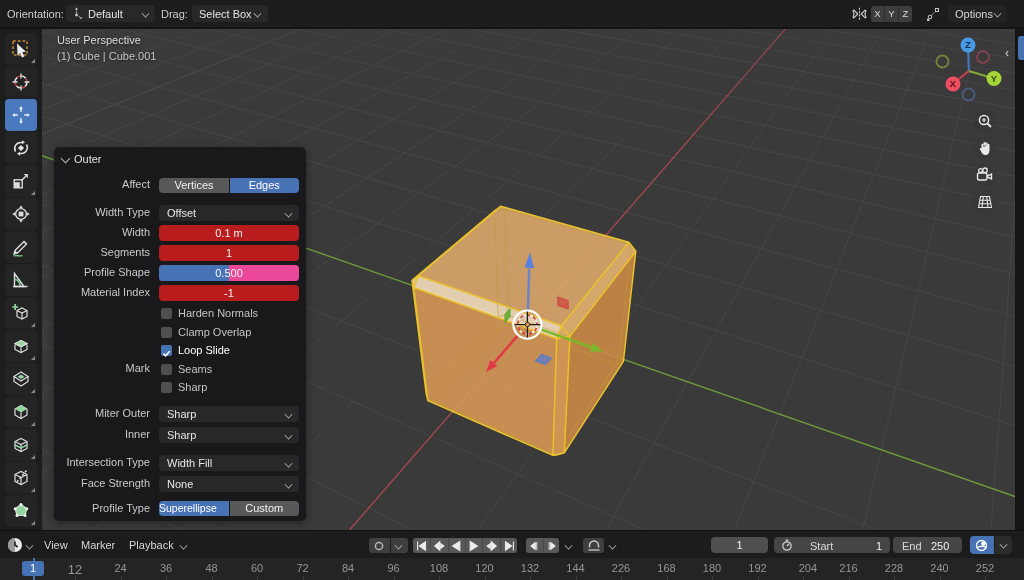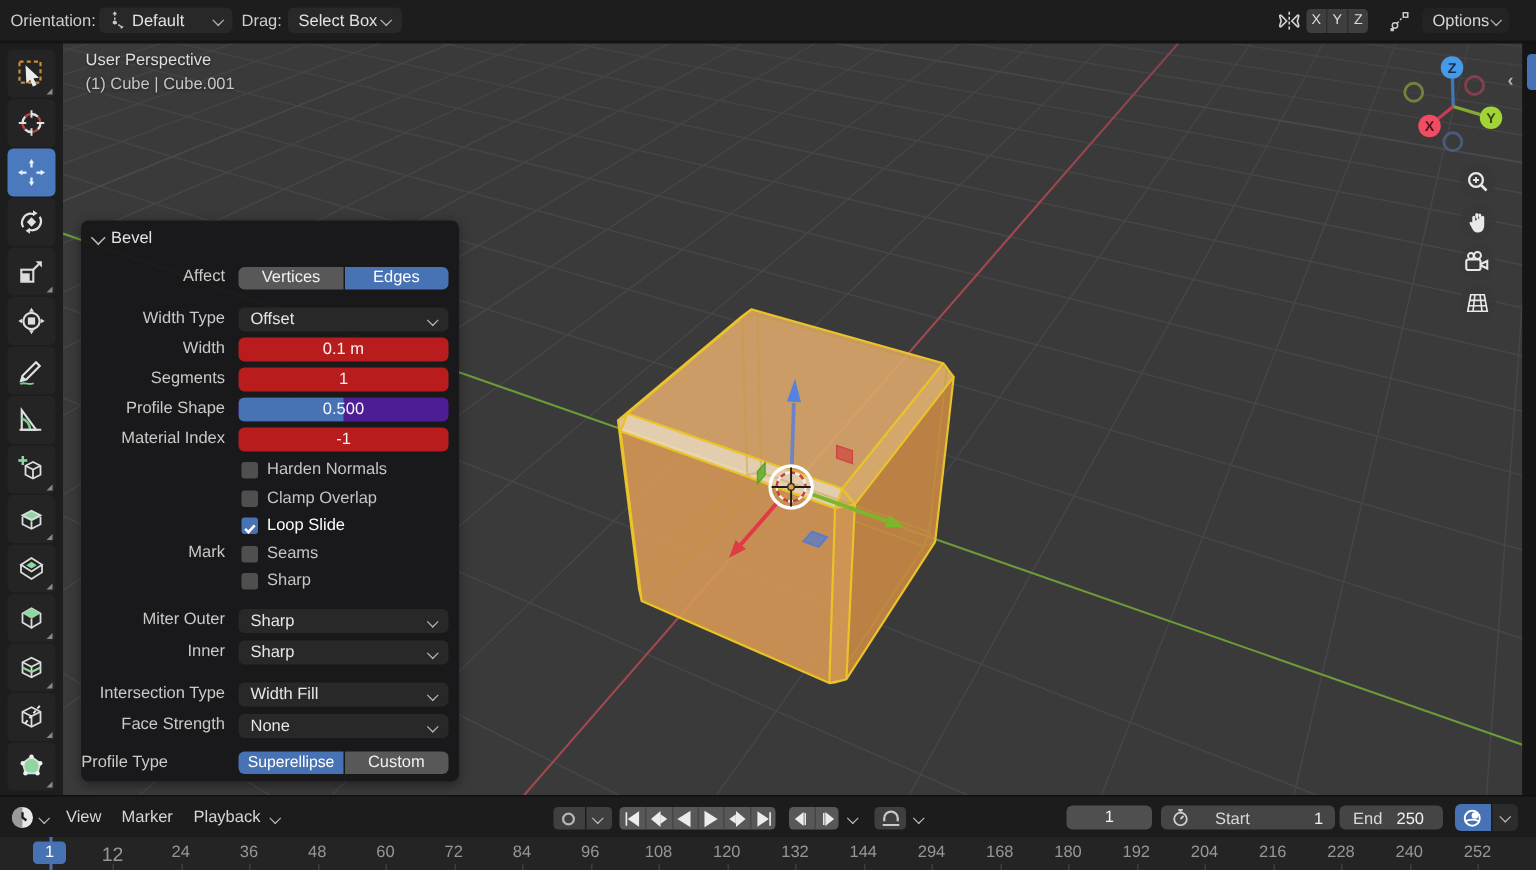--- a/index.html
+++ b/index.html
@@ -244,32 +244,32 @@
       <path d="M10 3.5 4.2 7.8 6 14.5h8l1.8-6.7Z" fill="#8fd6a0" stroke="#dcdcdc" stroke-width="1.2"></path>
       <circle cx="10" cy="3.5" r="1.5" fill="#e8f5ea"></circle>
       <circle cx="4.2" cy="7.8" r="1.5" fill="#e8f5ea"></circle>
       <circle cx="15.8" cy="7.8" r="1.5" fill="#e8f5ea"></circle>
       <circle cx="6" cy="14.5" r="1.5" fill="#e8f5ea"></circle>
       <circle cx="14" cy="14.5" r="1.5" fill="#e8f5ea"></circle>
     </svg>
     <div class="abs" style="left:31px;top:521px;width:0;height:0;border-left:4px solid transparent;border-bottom:4px solid #8a8a8a"></div>
     <div class="abs" style="left:54px;top:147px;width:252px;height:374px;background:rgba(24,24,26,.96);border-radius:5px;box-shadow:0 2px 8px rgba(0,0,0,.4)"></div>
     <span class="chev" style="position:absolute;left:62px;top:155px;transform:rotate(45deg)"></span>
-    <div class="abs" style="left:74px;top:153px;color:#e4e4e4;font-size:11px">Bevel</div>
+    <div class="abs" style="left:74px;top:153px;color:#e4e4e4;font-size:11px">Outer</div>
     <div class="abs" style="right:874px;top:178px;color:#c9c9c9;font-size:11px;white-space:nowrap">Affect</div>
     <div class="abs" style="left:159px;top:177.5px;width:70px;height:15px;background:#585858;border-radius:4px 0 0 4px;color:#f0f0f0;font-size:11px;text-align:center;line-height:15px">Vertices</div>
     <div class="abs" style="left:229.5px;top:177.5px;width:69.5px;height:15px;background:#4772b3;border-radius:0 4px 4px 0;color:#fff;font-size:11px;text-align:center;line-height:15px">Edges</div>
     <div class="abs" style="right:874px;top:206px;color:#c9c9c9;font-size:11px;white-space:nowrap">Width Type</div>
     <div class="abs" style="left:159px;top:205px;width:140px;height:16px;background:#282828;border-radius:4px;color:#e6e6e6;font-size:11px;line-height:16px"><span style="margin-left:8px">Offset</span><span class="chev" style="position:absolute;right:7px;top:4.5px"></span></div>
     <div class="abs" style="right:874px;top:226px;color:#c9c9c9;font-size:11px;white-space:nowrap">Width</div>
     <div class="abs field" style="left:159px;top:225px;width:140px;height:16px">0.1 m</div>
     <div class="abs" style="right:874px;top:246px;color:#c9c9c9;font-size:11px;white-space:nowrap">Segments</div>
     <div class="abs field" style="left:159px;top:245px;width:140px;height:16px">1</div>
     <div class="abs" style="right:874px;top:266px;color:#c9c9c9;font-size:11px;white-space:nowrap">Profile Shape</div>
-    <div class="abs" style="left:159px;top:265px;width:140px;height:16px;background:#4c1d95;border-radius:4px;overflow:hidden">
+    <div class="abs" style="left:159px;top:265px;width:140px;height:16px;background:#ec4899;border-radius:4px;overflow:hidden">
       <div style="width:70.0px;height:16px;background:#4772b3"></div>
       <div style="position:absolute;left:0;top:0;width:140px;height:16px;color:#f5f5f5;font-size:11px;text-align:center;line-height:16px">0.500</div>
     </div>
     <div class="abs" style="right:874px;top:286px;color:#c9c9c9;font-size:11px;white-space:nowrap">Material Index</div>
     <div class="abs field" style="left:159px;top:285px;width:140px;height:16px">-1</div>
     <div class="abs" style="left:161px;top:308px;width:11px;height:11px;background:#4f4f4f;border-radius:2px"></div>
     <div class="abs" style="left:178px;top:307px;color:#c4c4c4;font-size:11px">Harden Normals</div>
     <div class="abs" style="left:161px;top:326.5px;width:11px;height:11px;background:#4f4f4f;border-radius:2px"></div>
     <div class="abs" style="left:178px;top:325.5px;color:#c4c4c4;font-size:11px">Clamp Overlap</div>
     <div class="abs" style="left:161px;top:345px;width:11px;height:11px;background:#4772b3;border-radius:2px"><svg width="11" height="11" viewBox="0 0 11 11">
@@ -282,22 +282,22 @@
     <div class="abs" style="left:161px;top:382px;width:11px;height:11px;background:#4f4f4f;border-radius:2px"></div>
     <div class="abs" style="left:178px;top:381px;color:#c4c4c4;font-size:11px">Sharp</div>
     <div class="abs" style="right:874px;top:407px;color:#c9c9c9;font-size:11px;white-space:nowrap">Miter Outer</div>
     <div class="abs" style="left:159px;top:406px;width:140px;height:16px;background:#282828;border-radius:4px;color:#e6e6e6;font-size:11px;line-height:16px"><span style="margin-left:8px">Sharp</span><span class="chev" style="position:absolute;right:7px;top:4.5px"></span></div>
     <div class="abs" style="right:874px;top:428px;color:#c9c9c9;font-size:11px;white-space:nowrap">Inner</div>
     <div class="abs" style="left:159px;top:427px;width:140px;height:16px;background:#282828;border-radius:4px;color:#e6e6e6;font-size:11px;line-height:16px"><span style="margin-left:8px">Sharp</span><span class="chev" style="position:absolute;right:7px;top:4.5px"></span></div>
     <div class="abs" style="right:874px;top:456px;color:#c9c9c9;font-size:11px;white-space:nowrap">Intersection Type</div>
     <div class="abs" style="left:159px;top:455px;width:140px;height:16px;background:#282828;border-radius:4px;color:#e6e6e6;font-size:11px;line-height:16px"><span style="margin-left:8px">Width Fill</span><span class="chev" style="position:absolute;right:7px;top:4.5px"></span></div>
     <div class="abs" style="right:874px;top:477px;color:#c9c9c9;font-size:11px;white-space:nowrap">Face Strength</div>
     <div class="abs" style="left:159px;top:476px;width:140px;height:16px;background:#282828;border-radius:4px;color:#e6e6e6;font-size:11px;line-height:16px"><span style="margin-left:8px">None</span><span class="chev" style="position:absolute;right:7px;top:4.5px"></span></div>
-    <div class="abs" style="right:912px;top:502px;color:#c9c9c9;font-size:11px;white-space:nowrap">Profile Type</div>
-    <div class="abs" style="left:159px;top:501px;width:70px;height:15px;background:#4772b3;border-radius:4px 0 0 4px;color:#fff;font-size:10.5px;text-align:center;line-height:15px">Superellipse</div>
+    <div class="abs" style="right:874px;top:502px;color:#c9c9c9;font-size:11px;white-space:nowrap">Profile Type</div>
+    <div class="abs" style="left:159px;top:501px;width:70px;height:15px;background:#4772b3;border-radius:4px 0 0 4px;color:#fff;font-size:10.5px;text-align:left;line-height:15px">Superellipse</div>
     <div class="abs" style="left:229.5px;top:501px;width:69.5px;height:15px;background:#585858;border-radius:0 4px 4px 0;color:#f0f0f0;font-size:11px;text-align:center;line-height:15px">Custom</div>
     <div class="abs" style="left:0;top:530px;width:1024px;height:28px;background:#1c1c1c;border-top:1px solid #101010"></div>
     <svg class="abs" style="left:7px;top:537px" width="16" height="16" viewBox="0 0 16 16">
 <circle cx="8" cy="8" r="7" fill="#e8e8e8"></circle>
       <path d="M8 1a7 7 0 0 0 0 14Z" fill="#9a9a9a"></path>
 <path d="M8 4.5V8l2.6 2" stroke="#202020" stroke-width="1.6" fill="none"></path>
     </svg>
     <span class="chev" style="position:absolute;left:26px;top:542px"></span>
     <div class="abs" style="left:44px;top:539px;color:#d6d6d6;font-size:11px">View</div>
     <div class="abs" style="left:81px;top:539px;color:#d6d6d6;font-size:11px">Marker</div>
@@ -401,29 +401,29 @@
     <div class="abs" style="left:379.5px;top:562px;width:28px;text-align:center;color:#969696;font-size:11px">96</div>
     <div class="abs" style="left:393.5px;top:576px;width:1px;height:4px;background:#3c3c3c"></div>
     <div class="abs" style="left:425.0px;top:562px;width:28px;text-align:center;color:#969696;font-size:11px">108</div>
     <div class="abs" style="left:439.0px;top:576px;width:1px;height:4px;background:#3c3c3c"></div>
     <div class="abs" style="left:470.5px;top:562px;width:28px;text-align:center;color:#969696;font-size:11px">120</div>
     <div class="abs" style="left:484.5px;top:576px;width:1px;height:4px;background:#3c3c3c"></div>
     <div class="abs" style="left:516.0px;top:562px;width:28px;text-align:center;color:#969696;font-size:11px">132</div>
     <div class="abs" style="left:530.0px;top:576px;width:1px;height:4px;background:#3c3c3c"></div>
     <div class="abs" style="left:561.5px;top:562px;width:28px;text-align:center;color:#969696;font-size:11px">144</div>
     <div class="abs" style="left:575.5px;top:576px;width:1px;height:4px;background:#3c3c3c"></div>
-    <div class="abs" style="left:607.0px;top:562px;width:28px;text-align:center;color:#969696;font-size:11px">294</div>
+    <div class="abs" style="left:607.0px;top:562px;width:28px;text-align:center;color:#969696;font-size:11px">226</div>
     <div class="abs" style="left:621.0px;top:576px;width:1px;height:4px;background:#3c3c3c"></div>
     <div class="abs" style="left:652.5px;top:562px;width:28px;text-align:center;color:#969696;font-size:11px">168</div>
     <div class="abs" style="left:666.5px;top:576px;width:1px;height:4px;background:#3c3c3c"></div>
     <div class="abs" style="left:698.0px;top:562px;width:28px;text-align:center;color:#969696;font-size:11px">180</div>
     <div class="abs" style="left:712.0px;top:576px;width:1px;height:4px;background:#3c3c3c"></div>
     <div class="abs" style="left:743.5px;top:562px;width:28px;text-align:center;color:#969696;font-size:11px">192</div>
     <div class="abs" style="left:757.5px;top:576px;width:1px;height:4px;background:#3c3c3c"></div>
-    <div class="abs" style="left:789.0px;top:562px;width:28px;text-align:center;color:#969696;font-size:11px">204</div>
+    <div class="abs" style="left:789.0px;top:562px;width:28px;text-align:right;color:#969696;font-size:11px">204</div>
     <div class="abs" style="left:803.0px;top:576px;width:1px;height:4px;background:#3c3c3c"></div>
     <div class="abs" style="left:834.5px;top:562px;width:28px;text-align:center;color:#969696;font-size:11px">216</div>
     <div class="abs" style="left:848.5px;top:576px;width:1px;height:4px;background:#3c3c3c"></div>
     <div class="abs" style="left:880.0px;top:562px;width:28px;text-align:center;color:#969696;font-size:11px">228</div>
     <div class="abs" style="left:894.0px;top:576px;width:1px;height:4px;background:#3c3c3c"></div>
     <div class="abs" style="left:925.5px;top:562px;width:28px;text-align:center;color:#969696;font-size:11px">240</div>
     <div class="abs" style="left:939.5px;top:576px;width:1px;height:4px;background:#3c3c3c"></div>
     <div class="abs" style="left:971.0px;top:562px;width:28px;text-align:center;color:#969696;font-size:11px">252</div>
     <div class="abs" style="left:985.0px;top:576px;width:1px;height:4px;background:#3c3c3c"></div>
     <div class="abs" style="left:33px;top:558px;width:1.6px;height:22px;background:#4772b3"></div>

